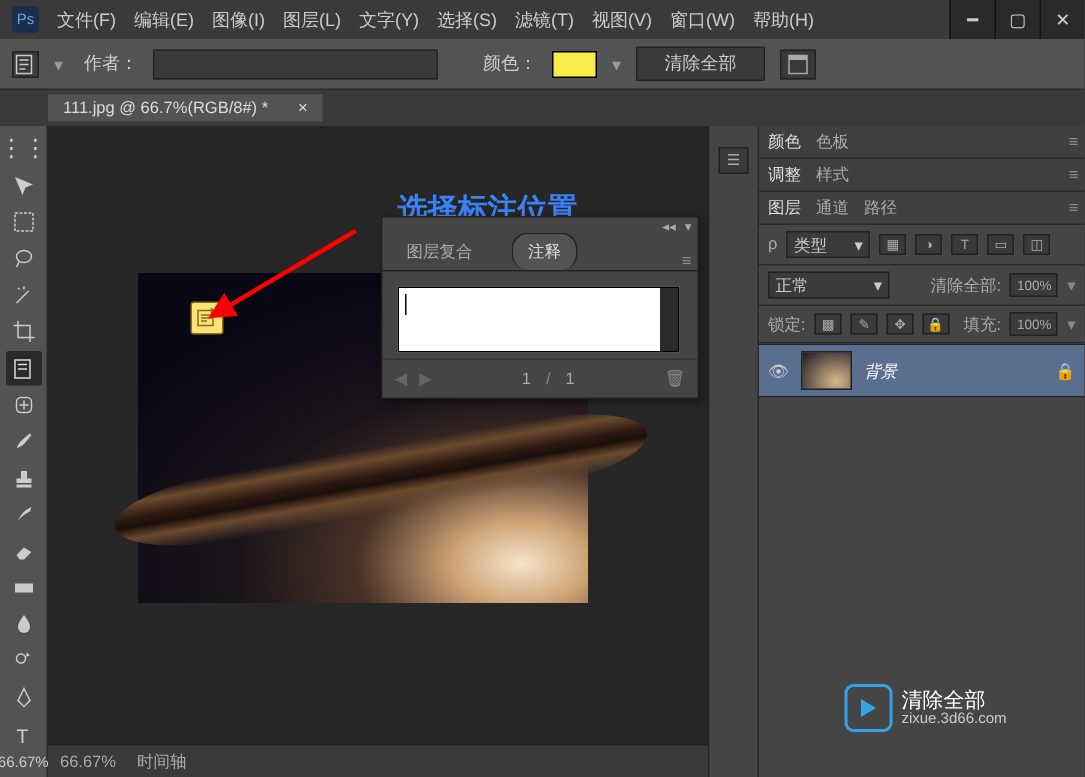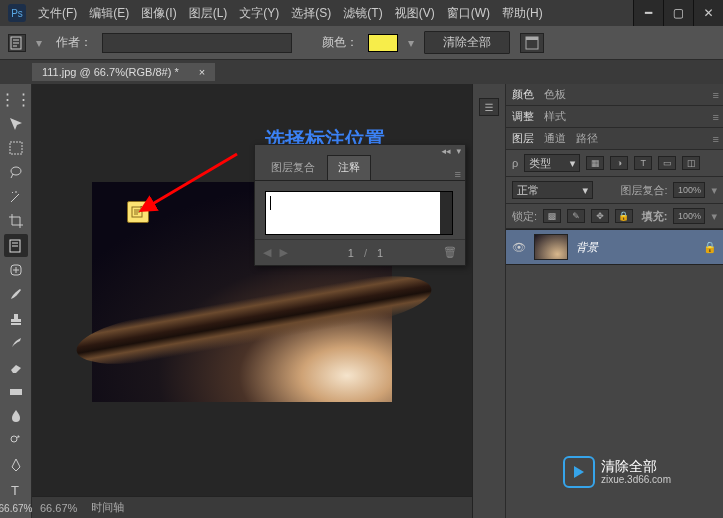--- a/index.html
+++ b/index.html
@@ -26,23 +26,23 @@
 .tool svg { width: 16px; height: 16px; }
 .zoom-info { font-size: 10px; color: #ccc; margin-top: auto; margin-bottom: 4px; }
 .canvas-area { flex: 1; background: #262626; position: relative; overflow: hidden; }
 .canvas-img { position: absolute; left: 60px; top: 98px; width: 300px; height: 220px; background: radial-gradient(ellipse 450px 280px at 85% 88%, #f5e4cc 0%, #cfa376 10%, #493227 24%, #1a141a 42%, #0a0714 70%); }
 .galaxy-band { position: absolute; left: -18px; top: 116px; width: 360px; height: 44px; background: linear-gradient(to bottom, transparent 0%, #6b4a2e 18%, #2b1810 42%, #1a0f0a 55%, #6b4a2e 72%, transparent 100%); transform: rotate(-10deg); border-radius: 40%/100%; }
 .note-icon { position: absolute; left: 95px; top: 117px; width: 22px; height: 22px; background: #fce373; border: 1px solid #8a6d1e; border-radius: 2px; display: flex; align-items: center; justify-content: center; font-size: 10px; color: #444; }
 .red-text { position: absolute; left: 185px; top: 42px; font-size: 20px; color: #3b82f6; font-weight: 700; margin-left: 48px; }
 .red-arrow { position: absolute; left: 105px; top: 62px; pointer-events: none; }
 .notes-panel { position: absolute; left: 222px; top: 60px; width: 212px; background: #454545; border: 1px solid #222; box-shadow: 2px 2px 6px rgba(0,0,0,.4); }
 .panel-top { height: 12px; display:flex; justify-content:flex-end; align-items:center; gap:6px; padding-right:4px; font-size:9px; color:#aaa; }
-.panel-tabs { height: 24px; display: flex; align-items: flex-end; padding-left: 6px; gap: 2px; font-size: 11px; color: #aaa; border-bottom: 1px solid #222; }
+.panel-tabs { height: 24px; display: flex; align-items: flex-end; padding-left: 6px; gap: 16px; font-size: 11px; color: #aaa; border-bottom: 1px solid #222; }
 .panel-tab { padding: 4px 10px 5px; }
-.panel-tab.active { background: #535353; color: #ddd; border-top: 1px solid #222; border-left: 1px solid #222; border-right: 1px solid #222; }
+.panel-tab.active { background: #535353; color: #ddd; border-top: 1px solid #222; border-left: 1px solid #222; border-right: 1px solid #222; border-radius: 11px; }
 .note-text { margin: 10px 4px 4px 10px; width: 188px; height: 44px; background: #fff; border: 1px solid #000; display:flex; }
 .note-text-inner{ flex:1; background:#fff; position:relative;}
 .note-text-cursor{ position:absolute; left:4px; top:4px; width:1px; height:14px; background:#000;}
 .note-scrollbar{ width:12px; background:#2a2a2a;}
 .panel-footer { height: 26px; display: flex; align-items: center; justify-content: center; gap: 10px; color: #aaa; font-size: 11px; border-top: 1px solid #333; }
 .pf-arrow{ color:#666;}
 .pf-sep{color:#888;}
 .pf-trash{ margin-left:auto; margin-right:8px; color:#888;}
 .pf-left{ margin-right:auto; margin-left:8px; display:flex; gap:8px;}
 .right-panels { width: 251px; background: #454545; display: flex; border-left: 1px solid #222; }
@@ -294,31 +294,31 @@
         <div class="lc-icon">◑</div>
         <div class="lc-icon">T</div>
         <div class="lc-icon">▭</div>
         <div class="lc-icon">◫</div>
       </div>
       <div class="layers-controls row2">
         <div class="lc-drop" style="width:81px;">
             <span>正常</span>
             <span>▾</span>
           </div>
-        <span style="margin-left:auto;" class="lc-label">图层复合:</span>
+        <span style="margin-left:auto;" class="lc-label">清除全部:</span>
         <div class="lc-val">100%</div>
         <span style="color:#888;">▾</span>
       </div>
       <div class="layers-controls row2">
         <span class="lc-label">锁定:</span>
         <div class="lc-icon">▩</div>
         <div class="lc-icon">✎</div>
         <div class="lc-icon">✥</div>
         <div class="lc-icon">🔒</div>
-        <span style="margin-left:auto;font-weight:bold;" class="lc-label">填充:</span>
+        <span style="margin-left:auto;" class="lc-label">填充:</span>
         <div class="lc-val">100%</div>
         <span style="color:#888;">▾</span>
       </div>
       <div class="layer-row">
         <span class="layer-eye">👁</span>
         <div class="layer-thumb"></div>
         <span class="layer-name">背景</span>
         <span class="layer-lock">🔒</span>
       </div>
     </div>

